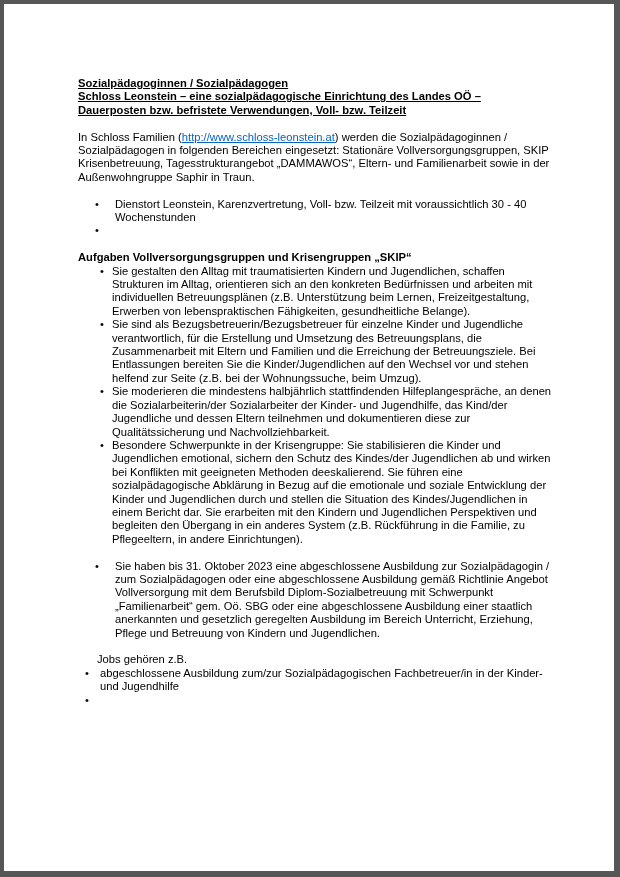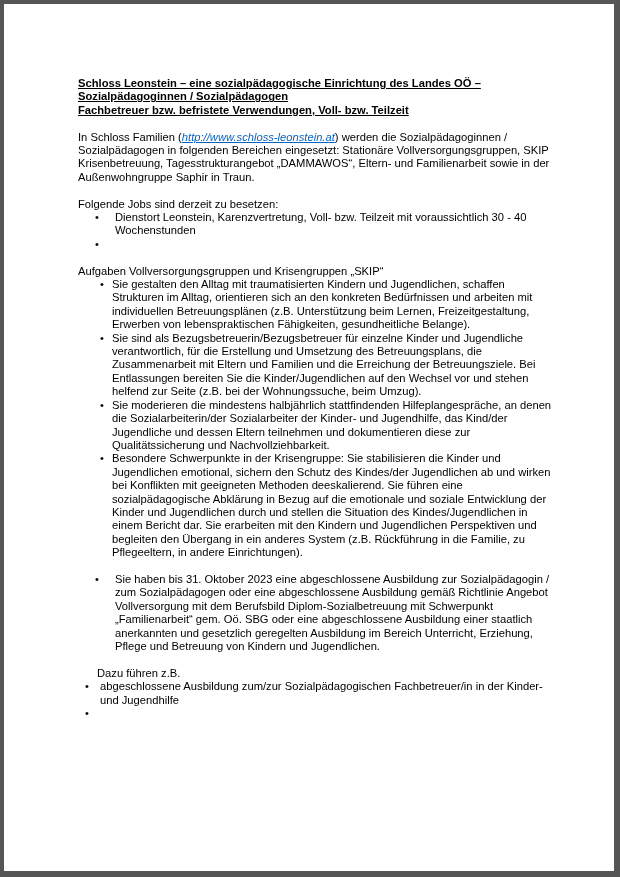--- a/index.html
+++ b/index.html
@@ -40,50 +40,49 @@
     .jobs li .bullet, .req li .bullet {
       position: absolute; left: 17px; top: 0;
     }
     .tasks li {
       position: relative;
       padding-left: 34px;
     }
     .tasks li .bullet {
       position: absolute; left: 22px; top: 0;
     }
-    .section-heading { font-weight: normal; }
-    .link { color: #0563c1; text-decoration: underline; font-style: italic; }
+    .section-heading { font-weight: bold; }
+    .link { color: #0563c1; text-decoration: underline; }
     .dazu { padding-left: 19px; }
     .dazu-list li {
       position: relative;
       padding-left: 37px;
     }
     .dazu-list li .bullet {
       position: absolute; left: 22px; top: 0;
     }
   </style>
 </head>
 <body>
 
 <div class="page">
   <div class="content">
 
     <div>
+      <div class="title-line">Sozialpädagoginnen / Sozialpädagogen</div>
       <div class="title-line">Schloss Leonstein – eine sozialpädagogische Einrichtung des Landes OÖ –</div>
-      <div class="title-line">Sozialpädagoginnen / Sozialpädagogen</div>
-      <div class="title-line">Fachbetreuer bzw. befristete Verwendungen, Voll- bzw. Teilzeit</div>
+      <div class="title-line">Dauerposten bzw. befristete Verwendungen, Voll- bzw. Teilzeit</div>
     </div>
 
     <div class="spacer"></div>
 
     <p style="width:475px"><span>In Schloss Familien (</span><span class="link">http://www.schloss-leonstein.at</span><span>) werden die Sozialpädagoginnen / Sozialpädagogen in folgenden Bereichen eingesetzt: Stationäre Vollversorgungsgruppen, SKIP Krisenbetreuung, Tagesstrukturangebot „DAMMAWOS“, Eltern- und Familienarbeit sowie in der Außenwohngruppe Saphir in Traun.</span></p>
 
     <div class="spacer"></div>
 
-    <p>Folgende Jobs sind derzeit zu besetzen:</p>
     <ul class="jobs">
       <li><span class="bullet">•</span><span>Dienstort Leonstein, Karenzvertretung, Voll- bzw. Teilzeit mit voraussichtlich 30 - 40 Wochenstunden</span></li>
       <li><span class="bullet">•</span></li>
     </ul>
 
     <div class="spacer"></div>
 
 
     <div class="spacer"></div>
 
@@ -96,20 +95,20 @@
     </ul>
 
     <div class="spacer"></div>
 
     <ul class="req">
       <li><span class="bullet">•</span><span>Sie haben bis 31. Oktober 2023 eine abgeschlossene Ausbildung zur Sozialpädagogin / zum Sozialpädagogen oder eine abgeschlossene Ausbildung gemäß Richtlinie Angebot Vollversorgung mit dem Berufsbild Diplom-Sozialbetreuung mit Schwerpunkt „Familienarbeit“ gem. Oö. SBG oder eine abgeschlossene Ausbildung einer staatlich anerkannten und gesetzlich geregelten Ausbildung im Bereich Unterricht, Erziehung, Pflege und Betreuung von Kindern und Jugendlichen.</span></li>
     </ul>
 
     <div class="spacer"></div>
 
-    <p class="dazu">Dazu führen z.B.</p>
+    <p class="dazu">Jobs gehören z.B.</p>
     <ul class="dazu-list" style="margin-left:-15px">
       <li><span class="bullet">•</span><span>abgeschlossene Ausbildung zum/zur Sozialpädagogischen Fachbetreuer/in in der Kinder- und Jugendhilfe</span></li>
       <li><span class="bullet">•</span></li>
     </ul>
 
   </div>
 </div>
 
 </body></html>

